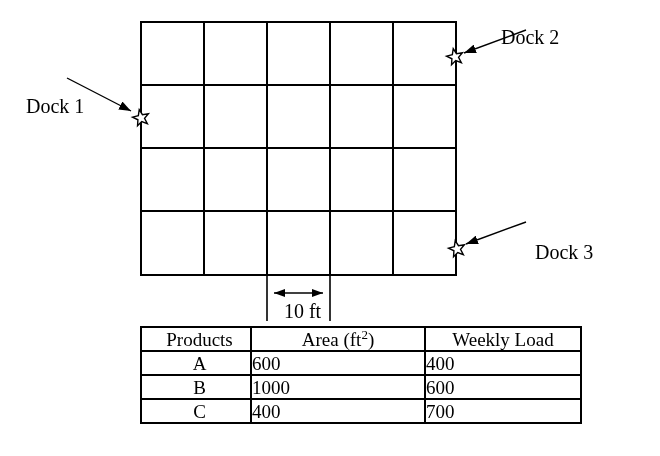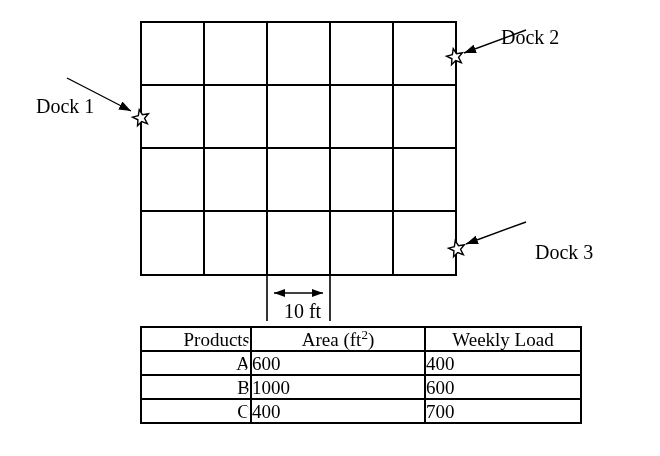--- a/index.html
+++ b/index.html
@@ -21,21 +21,21 @@
     left: 0;
     top: 0;
   }
   .label {
     position: absolute;
     font-size: 20px;
     line-height: 20px;
     white-space: nowrap;
     color: #000000;
   }
-  .dock1-label { left: 36px;  top: 96px;  }
+  .dock1-label { left: 26px;  top: 96px;  }
   .dock2-label { left: 501px; top: 27px;  }
   .dock3-label { left: 535px; top: 242px; }
   .dim-label {
     left: 267px;
     top: 301px;
     width: 71px;
     text-align: center;
     white-space: nowrap;
   }
   table.products {
@@ -53,21 +53,21 @@
     border: 2px solid #000000;
     height: 22px;
     padding: 0;
     line-height: 21px;
     font-weight: normal;
     overflow: hidden;
   }
   .col-products    { width: 110px; }
   .col-area        { width: 174px; }
   .col-weeklyload  { width: 156px; }
-  .cell-left   { text-align: right; padding-left: 7px !important; border-radius: 12px; }
+  .cell-left   { text-align: center; padding-left: 7px !important; border-radius: 12px; }
   .cell-center { }
   table.products sup {
     font-size: 13px;
     line-height: 0;
   }
 </style>
 </head>
 <body>
 
 <div class="stage">

